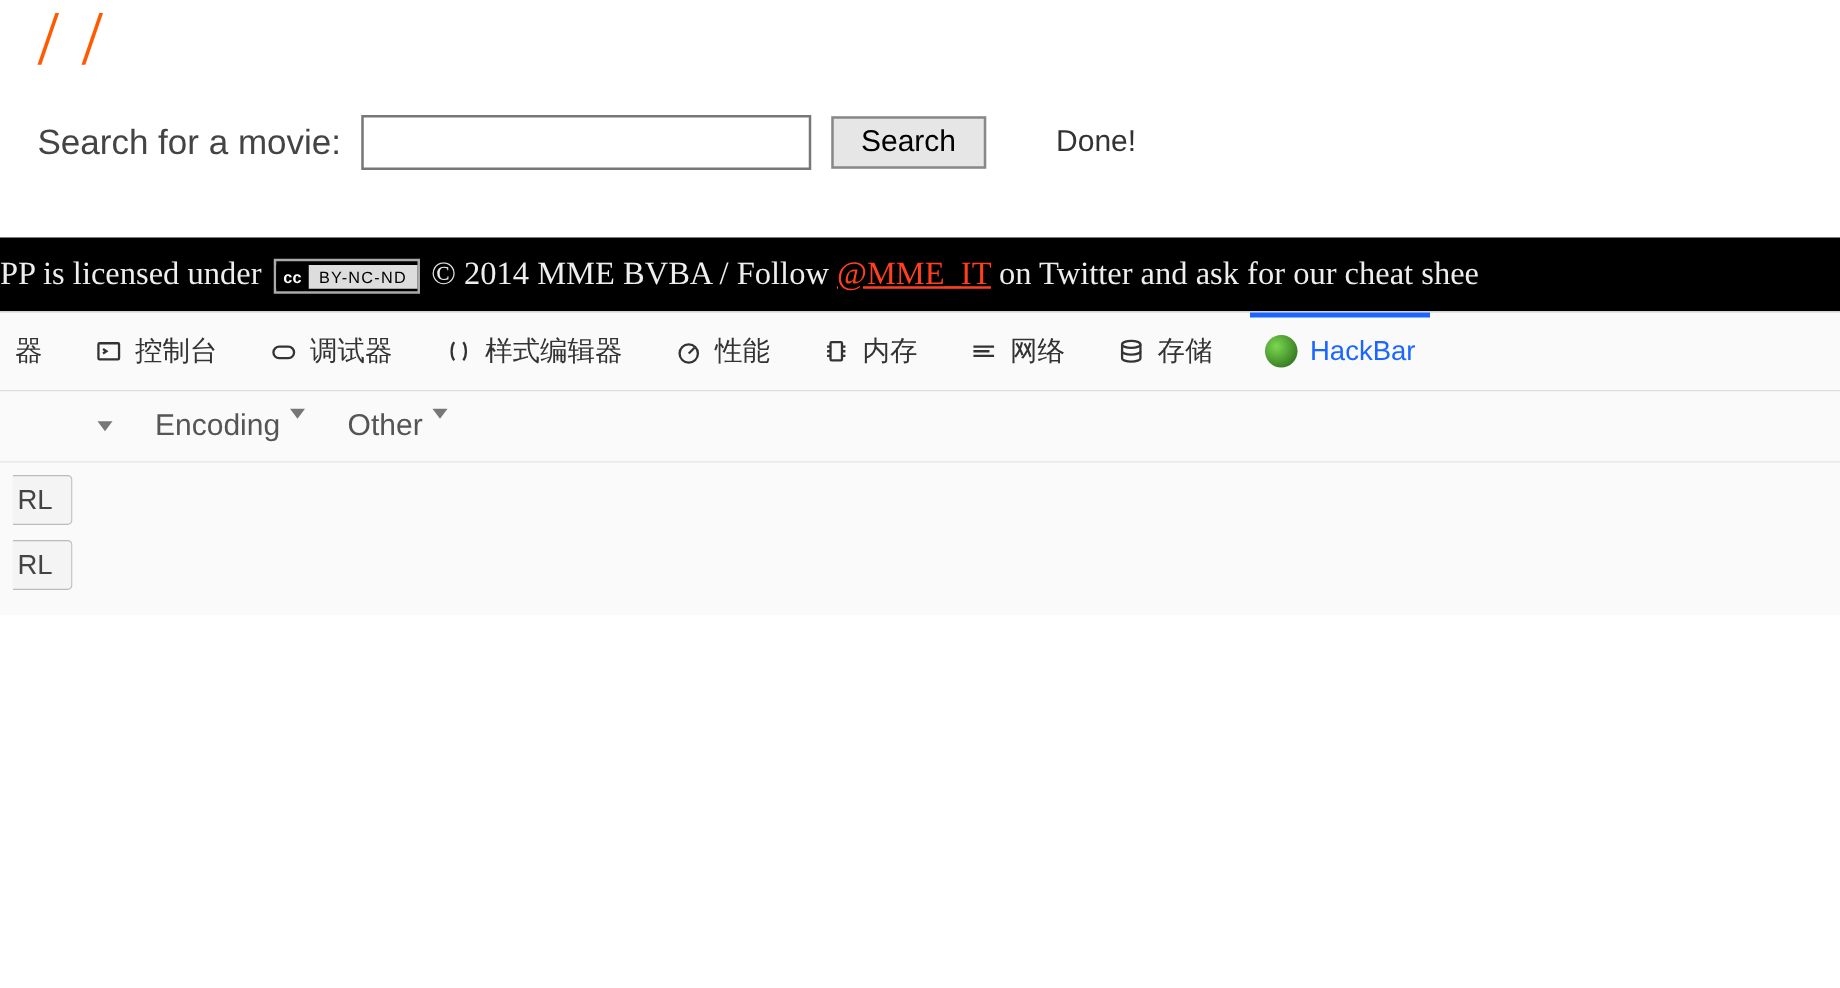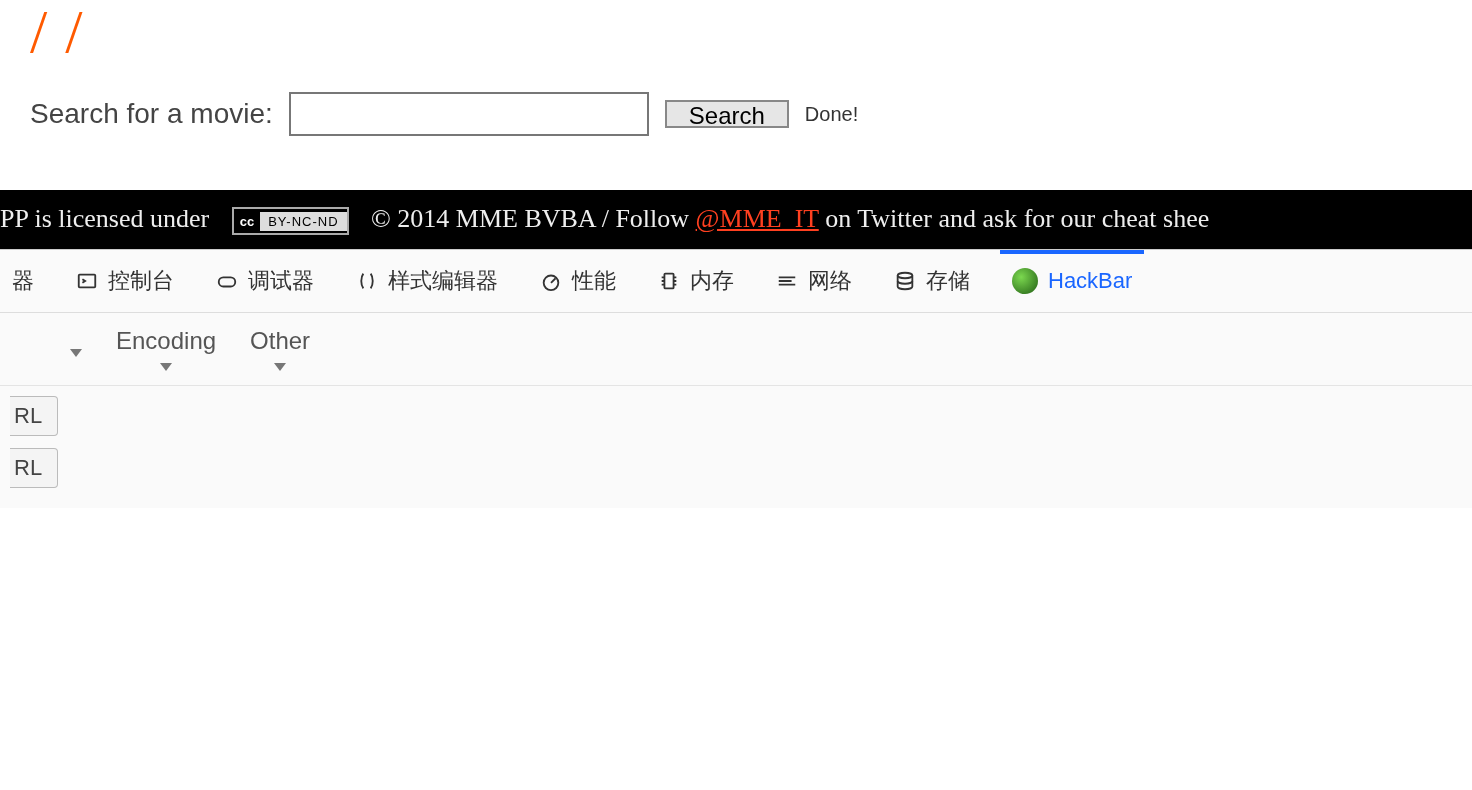--- a/index.html
+++ b/index.html
@@ -42,30 +42,31 @@
     font-size: 28px;
   }
   .search-input {
     width: 360px;
     height: 44px;
     border: 2px solid #777;
     font-size: 22px;
     padding: 4px 8px;
   }
   .search-button {
-    height: 28px;
+    height: 42px;
     padding: 0 22px;
     font-size: 24px;
     background: #e6e6e6;
     border: 2px solid #888;
     cursor: pointer;
   }
   .status-text {
-    font-size: 20px;
+    font-size: 24px;
     color: #333;
+    margin-left: 40px;
   }
   table.results {
     margin-top: 32px;
     width: 100%;
     border-collapse: collapse;
   }
   table.results th {
     background: #ffa500;
     color: #555;
     font-size: 28px;
@@ -95,21 +96,21 @@
   .footer .cc-badge {
     display: inline-flex;
     align-items: center;
     border: 2px solid #aaa;
     background: #000;
     color: #fff;
     font-family: Arial, sans-serif;
     font-size: 16px;
     padding: 0;
     vertical-align: middle;
-    margin: 0 16px;
+    margin: 0 3px;
     height: 28px;
   }
   .footer .cc-badge .cc-left {
     background: #000;
     color: #fff;
     padding: 2px 6px;
     font-weight: bold;
     font-size: 13px;
   }
   .footer .cc-badge .cc-right {
@@ -165,21 +166,21 @@
   }
   .subbar {
     display: flex;
     align-items: center;
     gap: 34px;
     padding: 14px 10px 14px 70px;
     font-size: 24px;
     color: #555;
     border-bottom: 1px solid #e4e4e4;
   }
-  .dd { display:flex; align-items:center; gap:8px; cursor:pointer;flex-direction:column;}
+  .dd { display:flex; align-items:flex-start; gap:8px; cursor:pointer;}
   .dd .caret {
     width: 0; height: 0;
     border-left: 6px solid transparent;
     border-right: 6px solid transparent;
     border-top: 8px solid #777;
   }
   .url-area {
     display: flex;
     padding: 10px 10px 20px 10px;
     gap: 18px;

